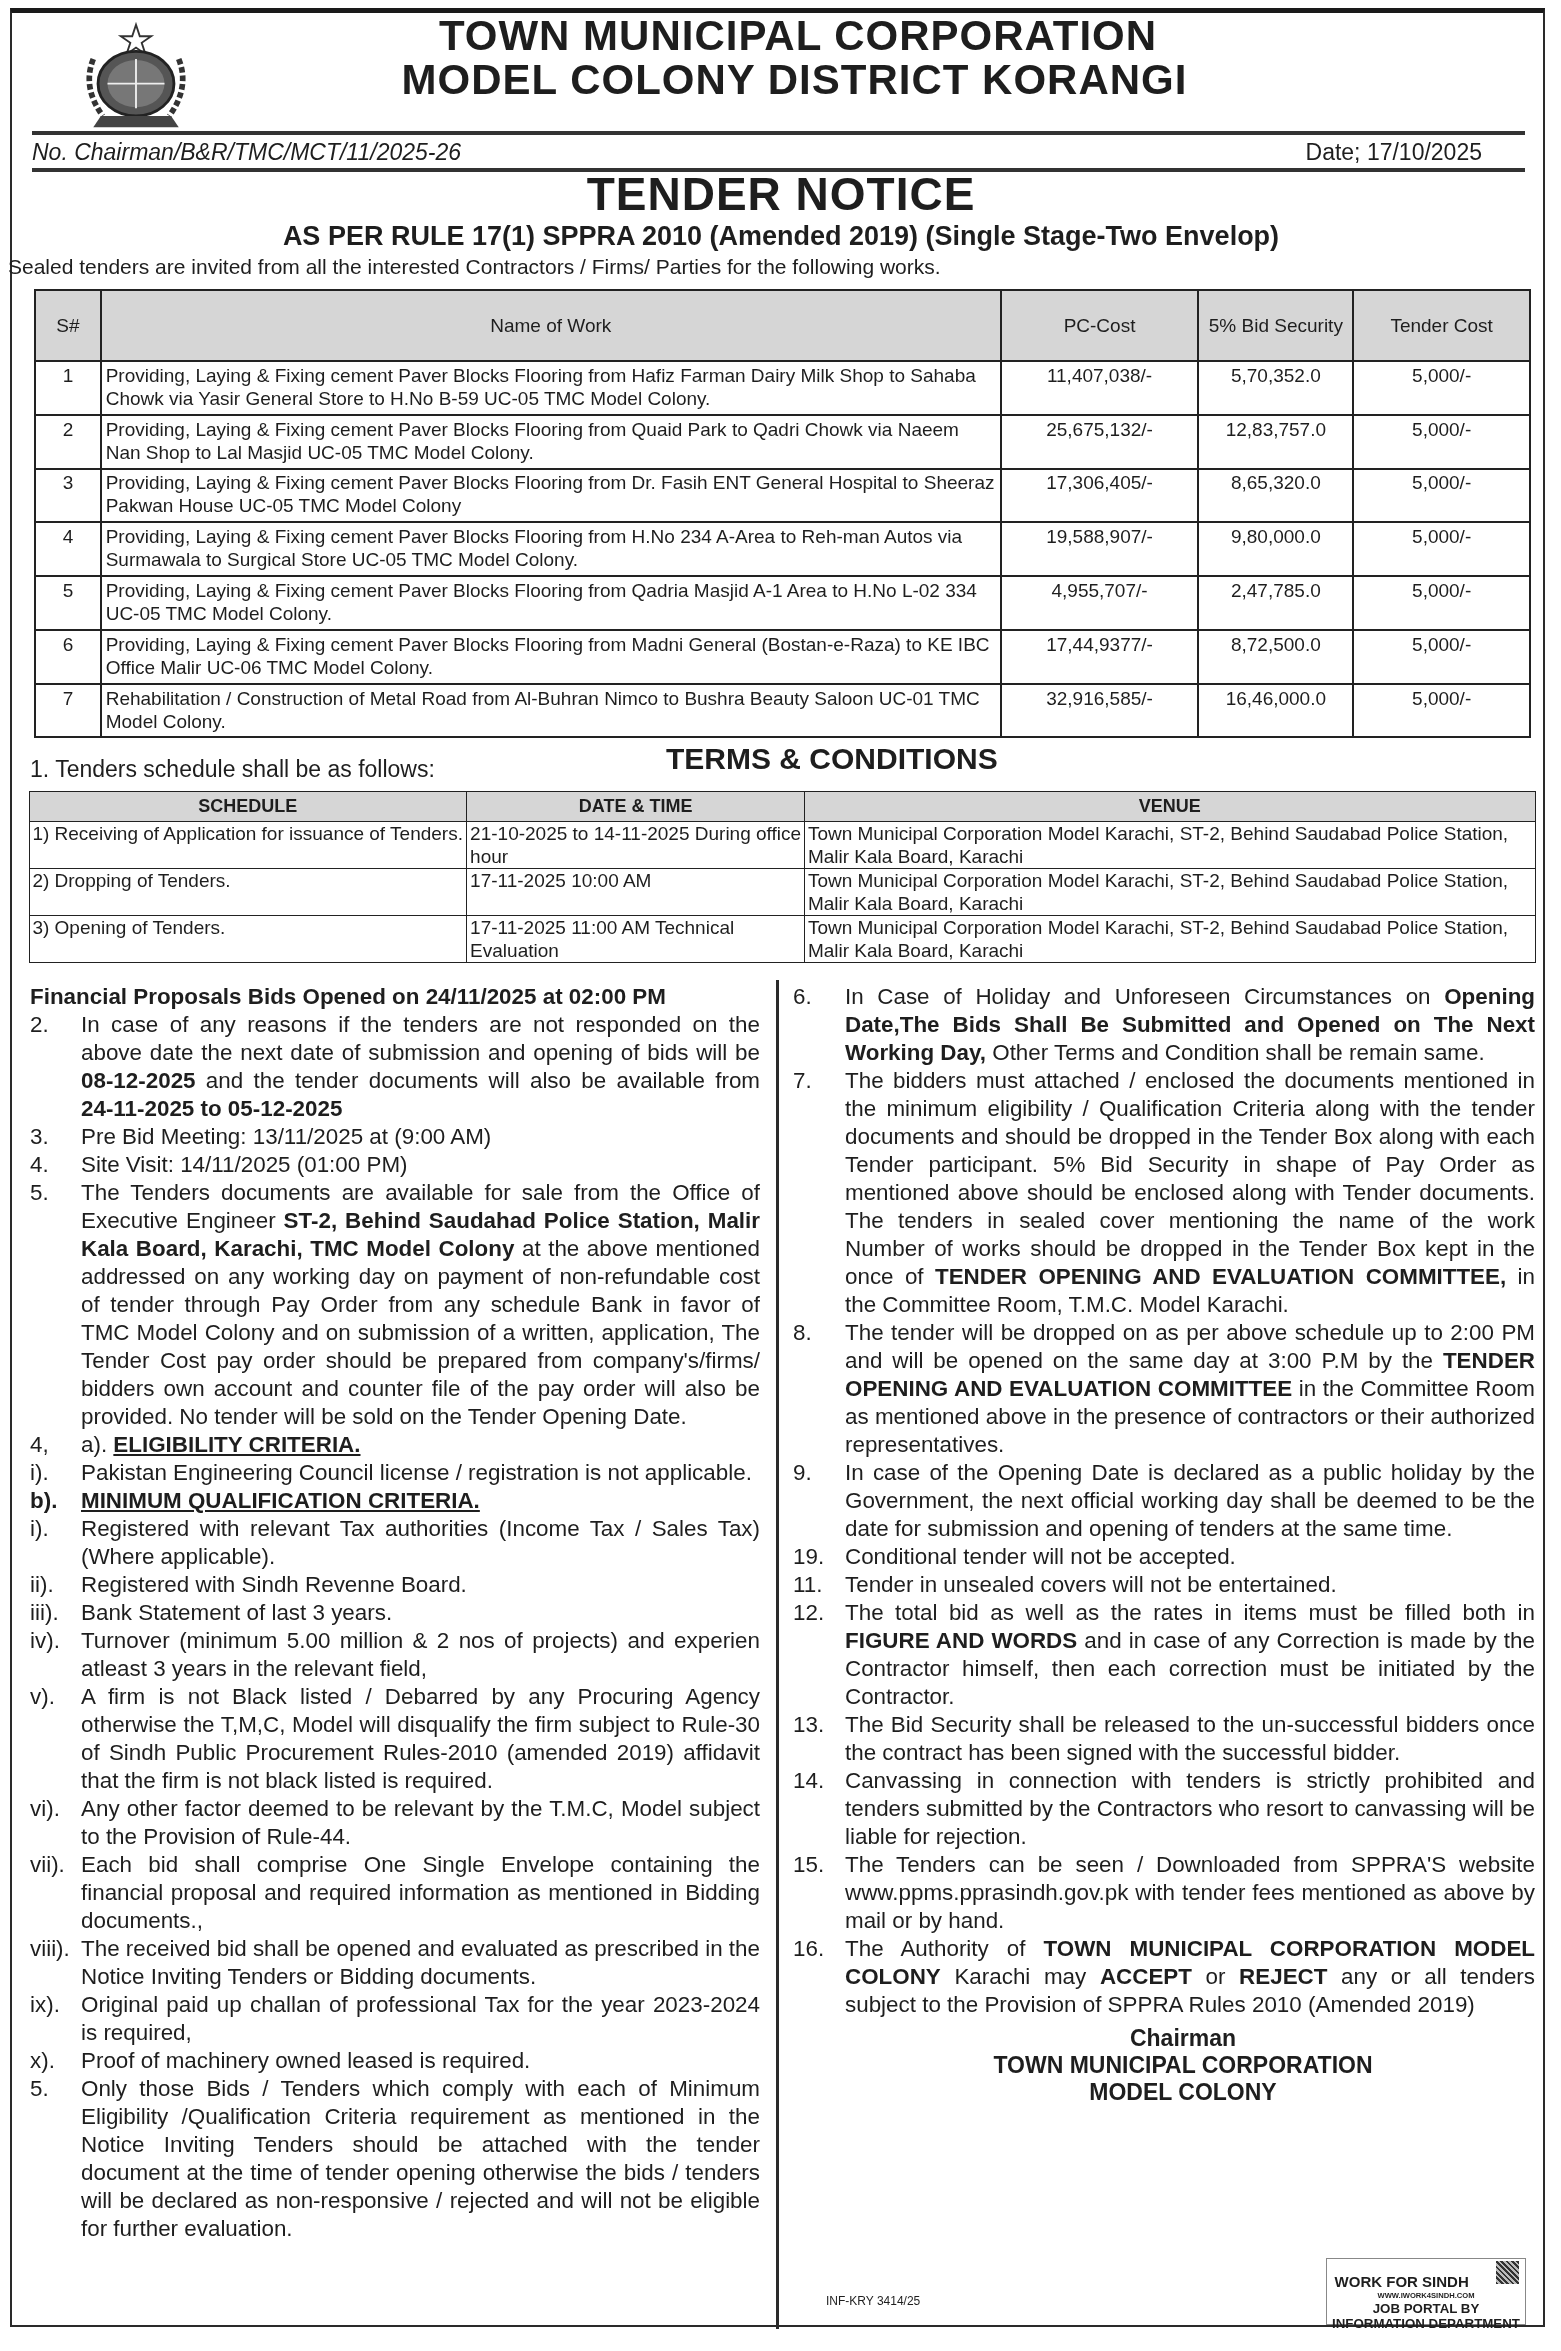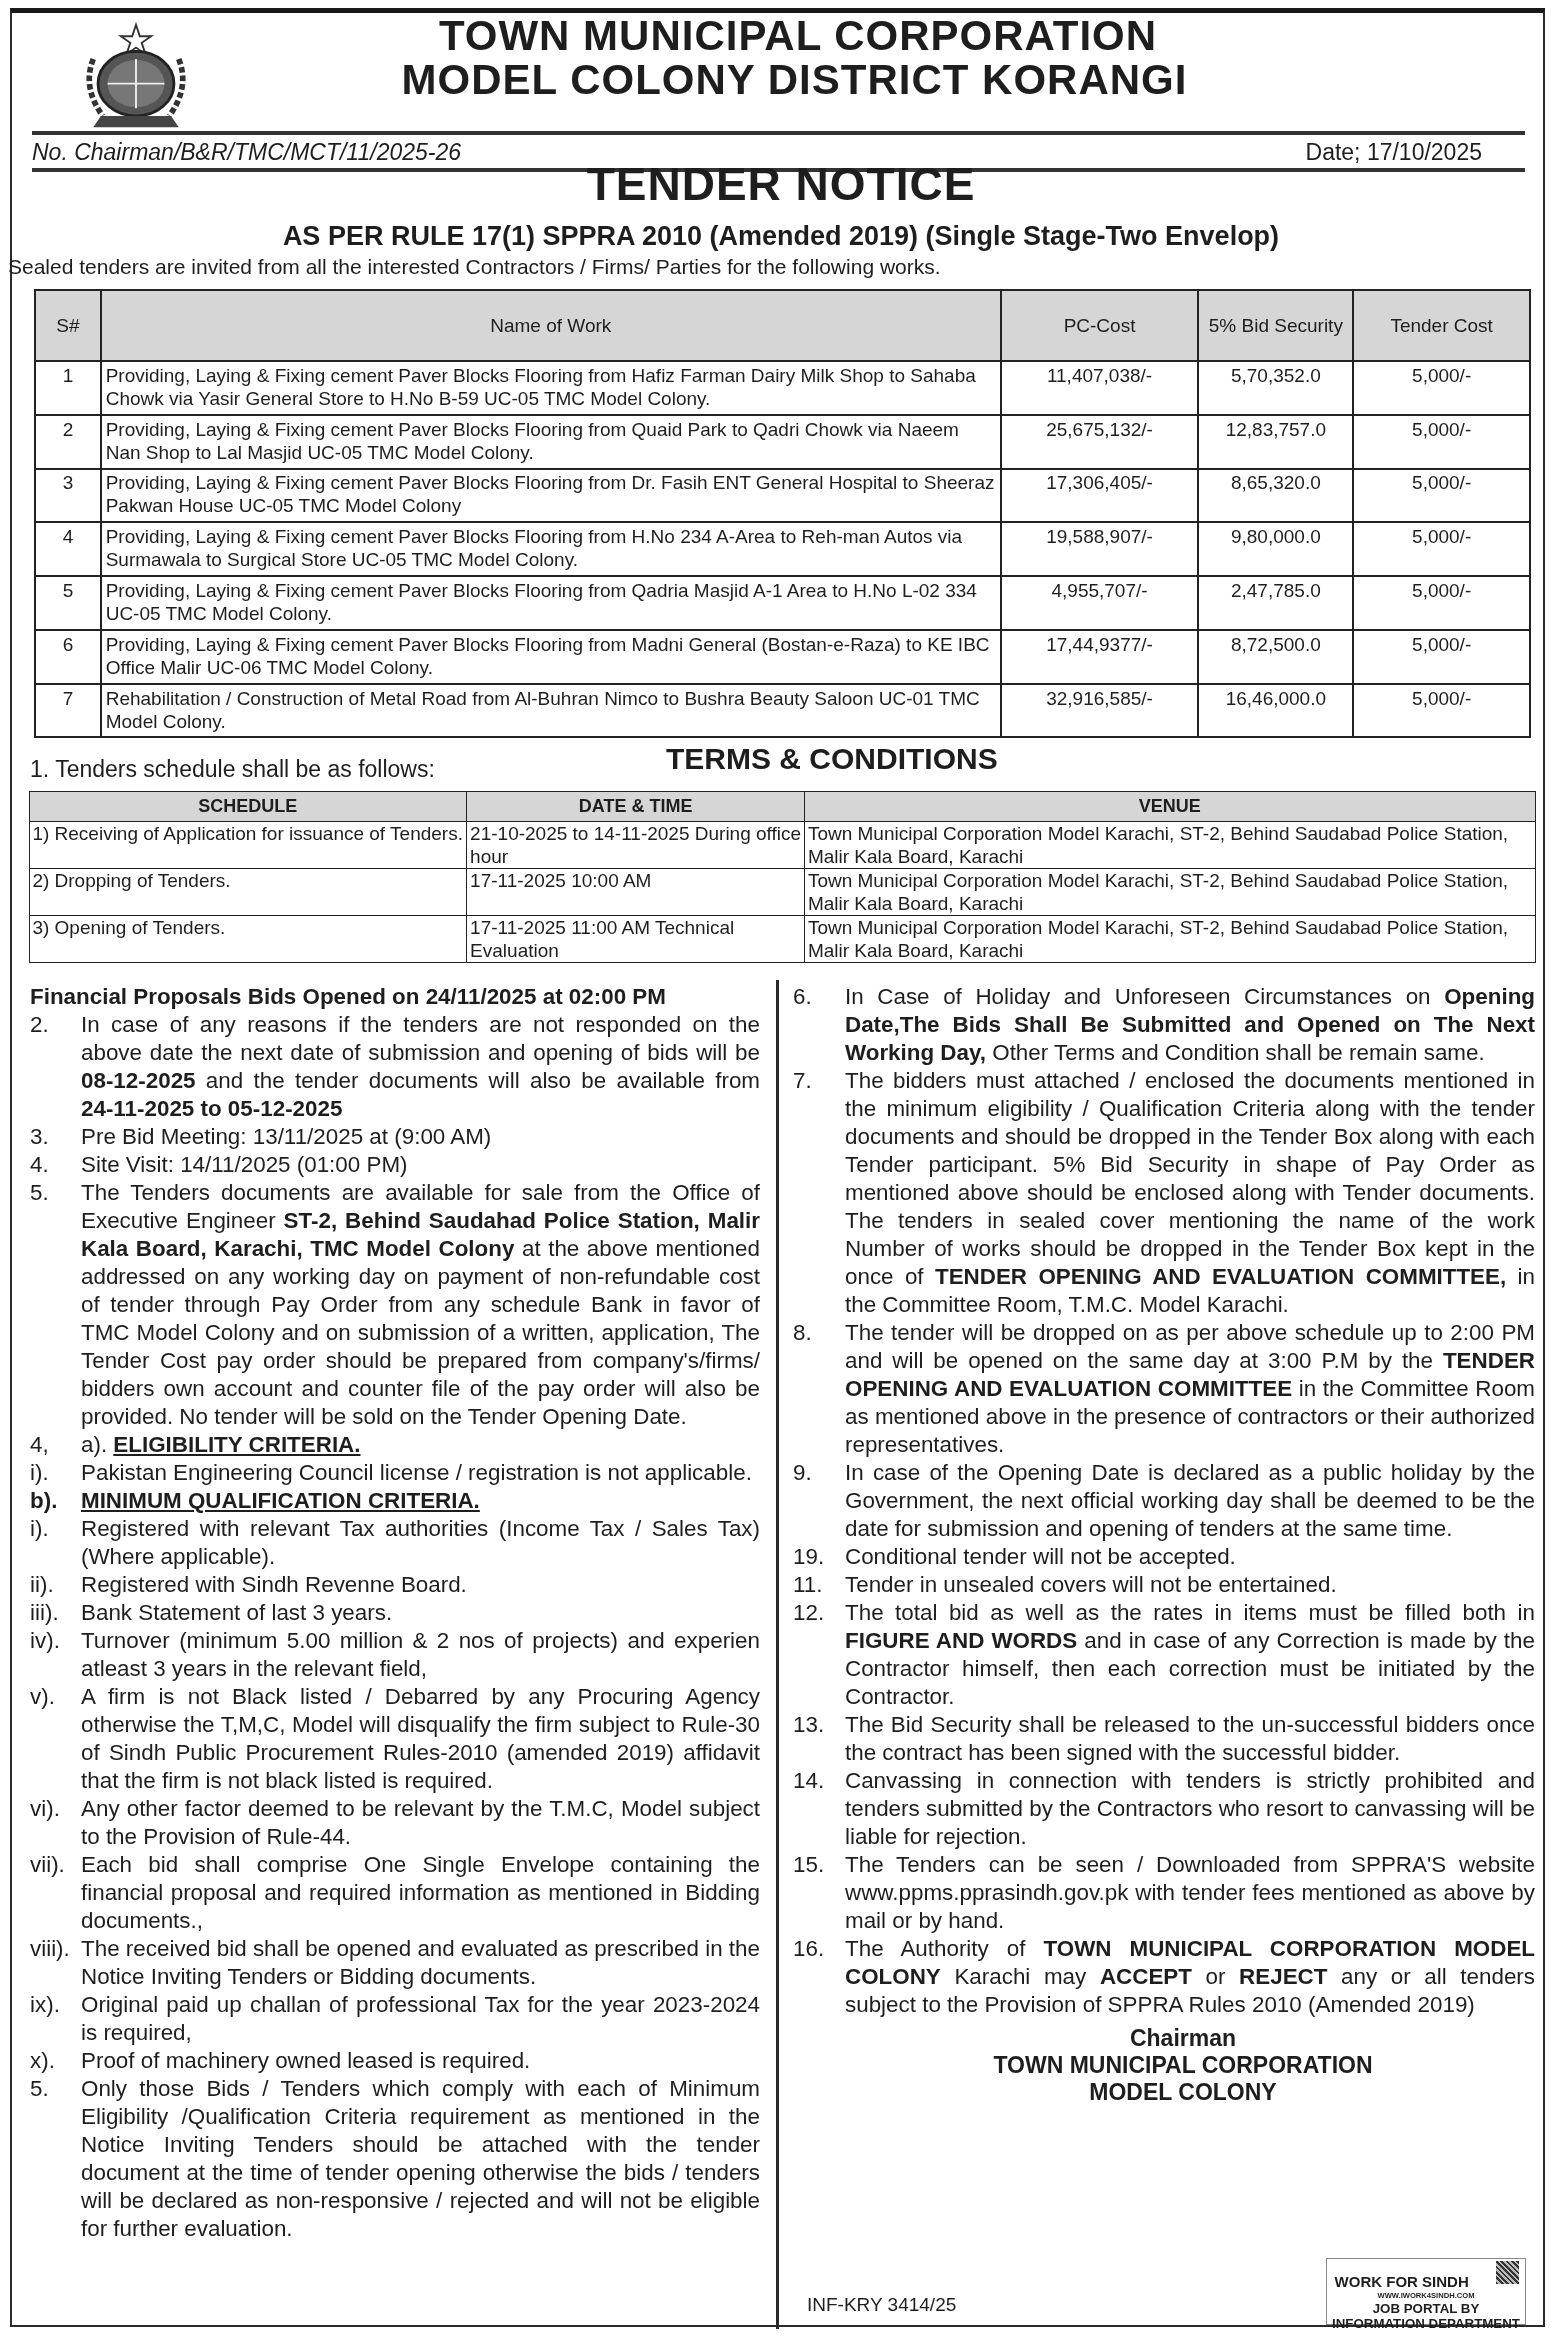--- a/index.html
+++ b/index.html
@@ -8,21 +8,21 @@
   .frame { position:absolute; left:9.5px; top:7.6px; width:1535px; height:2319px;
            border:2.9px solid #2a2a2a; border-top:5.7px solid #1a1a1a; box-sizing:border-box; }
   .logo { position:absolute; left:55px; top:21px; width:162px; height:112px; }
   .hdr1, .hdr2 { position:absolute; left:0; width:1562px; text-align:center; font-weight:bold;
            font-size:42px; letter-spacing:1px; line-height:1; }
   .hdr1 { top:15px; padding-left:34px; box-sizing:border-box; }
   .hdr2 { top:59px; padding-left:27px; box-sizing:border-box; }
   .rule { position:absolute; left:32px; width:1493px; height:3.8px; background:#333; }
   .refno { position:absolute; left:32px; top:139px; font-size:23px;font-style:italic; }
   .date { position:absolute; right:80px; top:139px; font-size:23px;text-align:right; }
-  .title { position:absolute; left:0; top:161px; width:1562px; text-align:center; font-weight:bold;
+  .title { position:absolute; left:0; top:171px; width:1562px; text-align:center; font-weight:bold;
            font-size:46px; letter-spacing:1px; line-height:1; }
   .subtitle { position:absolute; left:0; top:221px; width:1562px; text-align:center; font-weight:bold; font-size:27px; }
   .intro { position:absolute; left:8px; top:255px; width:1310px; font-size:21px; }
 
   table { border-collapse:collapse; position:absolute; }
   .works { left:34px; top:289px; width:1497px; font-size:19px; }
   .works th, .works td { border:2.9px solid #222; vertical-align:top; line-height:23px; }
   .works th { background:#d6d6d6; font-weight:normal; vertical-align:middle; height:67px; font-size:19px; }
   .works td { padding:1.9px 3.8px; height:48px; }
   .works td.c { text-align:center; }
@@ -39,21 +39,21 @@
   .col { position:absolute; top:983px; font-size:22.4px; line-height:28px; }
   .col.left { left:30px; width:730px; }
   .col.right { left:793px; width:742px; }
   .fin { font-weight:bold; }
   .item { display:flex; }
   .item .num { flex:0 0 51px; }
   .item .txt { flex:1; text-align:justify; }
   .col.right .item .num { flex:0 0 52px; }
   .u { text-decoration:underline; font-weight:bold; }
   .sign { text-align:center; font-weight:bold; font-size:23px; line-height:27px; margin-top:5.7px; padding-left:38px; }
-  .infkry { position:absolute; left:807px; top:2294px; font-size:19px; }
+  .infkry { position:absolute; left:826px; top:2294px; font-size:12px; }
   .badge { position:absolute; left:1326px; top:2258px; width:200px; height:67px; border:1.9px solid #888;
            text-align:center; font-weight:bold; font-size:13.3px; line-height:15px; box-sizing:border-box; padding-top:13px; }
   .badge .qr { position:absolute; right:5.7px; top:1.9px; width:23px; height:23px;
            background:repeating-linear-gradient(45deg,#333 0 1.9px,#bbb 1.9px 3.8px); }
   .badge .small { font-size:7.6px; line-height:9.5px; }
 </style>
 </head>
 <body>
 
 <div class="frame"></div>

